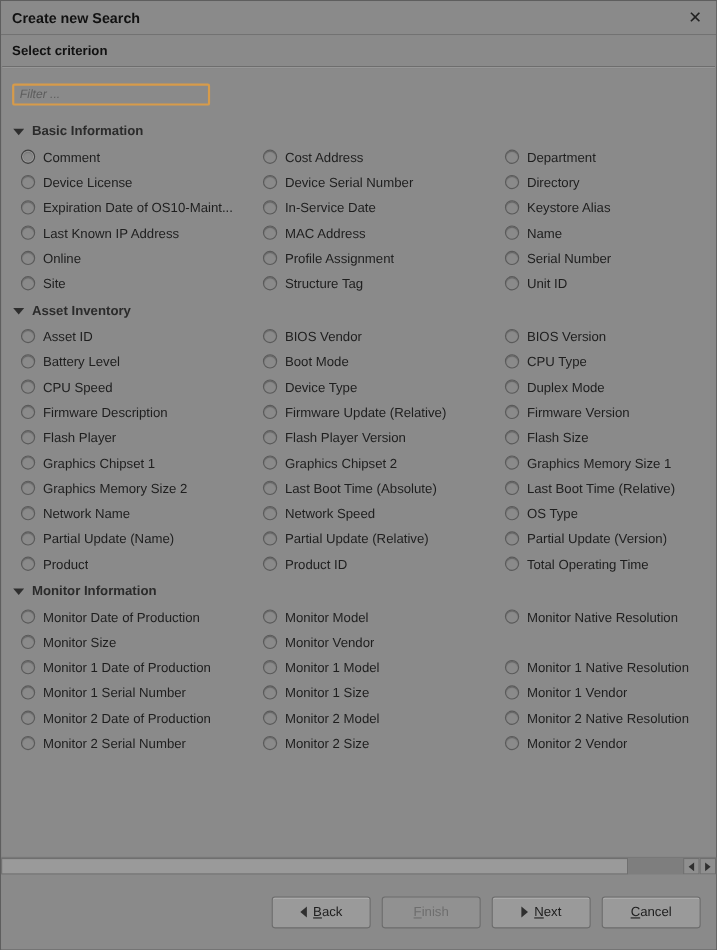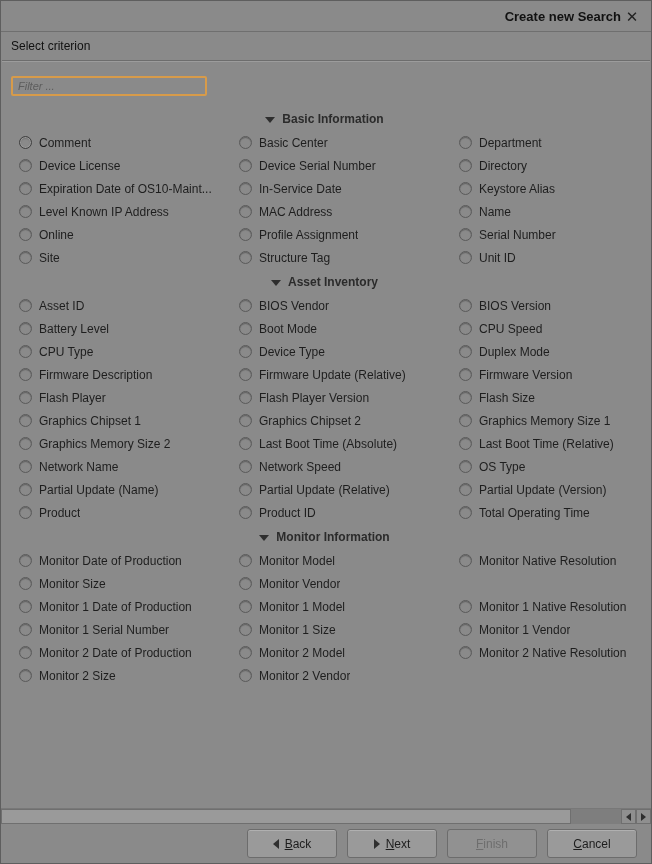--- a/index.html
+++ b/index.html
@@ -27,21 +27,20 @@
   }
   
   .titlebar {
     height: 30px;
     background: #8a8a8a;
     display: flex;
     align-items: center;
     padding: 0 8px 0 10px;
     border-bottom: 1px solid #6f6f6f;
     flex: 0 0 auto;
-    text-align: right;
   }
   .titlebar .title {
     font-weight: bold;
     font-size: 13px;
     color: #111;
     flex: 1 1 auto;
   }
   .close-btn {
     width: 22px;
     height: 22px;
@@ -57,39 +56,39 @@
   
   .subheader {
     height: 28px;
     background: #8a8a8a;
     display: flex;
     align-items: center;
     padding: 0 0 0 10px;
     flex: 0 0 auto;
   }
   .subheader .subtitle {
-    font-weight: normal;
+    font-weight: bold;
     font-size: 12px;
     color: #111;
   }
   .hrule {
     height: 1px;
     background: #6d6d6d;
     border-bottom: 1px solid #9c9c9c;
     margin: 0 1px;
     flex: 0 0 auto;
   }
 
   
   .filter-row {
     padding: 14px 0 10px 10px;
     flex: 0 0 auto;
   }
   .filter-input {
-    width: 196px;
+    width: 180px;
     height: 20px;
     background: #8a8a8a;
     border: 2px solid #d79b4a;
     border-radius: 2px;
     color: #4a4a4a;
     font-family: "Liberation Sans", sans-serif;
     font-size: 11px;
     font-style: italic;
     padding: 0 5px;
     box-sizing: border-box;
@@ -112,21 +111,20 @@
     padding: 0 14px 4px 10px;
   }
 
   .group-header {
     display: flex;
     align-items: center;
     height: 22px;
     margin-top: 2px;
     margin-bottom: 1px;
     cursor: pointer;
-    justify-content: center;
   }
   .tri {
     width: 13px;
     height: 13px;
     margin-right: 5px;
     display: inline-block;
     position: relative;
   }
   .tri::after {
     content: "";
@@ -224,21 +222,21 @@
     border-right: 5px solid #2f2f2f;
   }
   .arrow.right .arrow-glyph {
     border-top: 4px solid transparent;
     border-bottom: 4px solid transparent;
     border-left: 5px solid #2f2f2f;
   }
 
   
   .footer {
-    height: 39px;
+    height: 68px;
     background: #8a8a8a;
     display: flex;
     align-items: center;
     justify-content: flex-end;
     padding-right: 14px;
     gap: 10px;
     flex: 0 0 auto;
     padding-left: 48px;
   }
   .btn {
@@ -304,21 +302,21 @@
           <span class="tri"></span>
           <span class="group-title">Basic Information</span>
         </div>
         <div class="opt-grid">
           <div class="opt selected">
             <span class="radio"></span>
             <span class="opt-label">Comment</span>
           </div>
           <div class="opt">
             <span class="radio"></span>
-            <span class="opt-label">Basic Center</span>
+            <span class="opt-label">Cost Address</span>
           </div>
           <div class="opt">
             <span class="radio"></span>
             <span class="opt-label">Department</span>
           </div>
           <div class="opt">
             <span class="radio"></span>
             <span class="opt-label">Device License</span>
           </div>
           <div class="opt">
@@ -336,21 +334,21 @@
           <div class="opt">
             <span class="radio"></span>
             <span class="opt-label">In-Service Date</span>
           </div>
           <div class="opt">
             <span class="radio"></span>
             <span class="opt-label">Keystore Alias</span>
           </div>
           <div class="opt">
             <span class="radio"></span>
-            <span class="opt-label">Level Known IP Address</span>
+            <span class="opt-label">Last Known IP Address</span>
           </div>
           <div class="opt">
             <span class="radio"></span>
             <span class="opt-label">MAC Address</span>
           </div>
           <div class="opt">
             <span class="radio"></span>
             <span class="opt-label">Name</span>
           </div>
           <div class="opt">
@@ -398,25 +396,25 @@
           <div class="opt">
             <span class="radio"></span>
             <span class="opt-label">Battery Level</span>
           </div>
           <div class="opt">
             <span class="radio"></span>
             <span class="opt-label">Boot Mode</span>
           </div>
           <div class="opt">
             <span class="radio"></span>
+            <span class="opt-label">CPU Type</span>
+          </div>
+          <div class="opt">
+            <span class="radio"></span>
             <span class="opt-label">CPU Speed</span>
-          </div>
-          <div class="opt">
-            <span class="radio"></span>
-            <span class="opt-label">CPU Type</span>
           </div>
           <div class="opt">
             <span class="radio"></span>
             <span class="opt-label">Device Type</span>
           </div>
           <div class="opt">
             <span class="radio"></span>
             <span class="opt-label">Duplex Mode</span>
           </div>
           <div class="opt">
@@ -559,20 +557,24 @@
             <span class="radio"></span>
             <span class="opt-label">Monitor 2 Date of Production</span>
           </div>
           <div class="opt">
             <span class="radio"></span>
             <span class="opt-label">Monitor 2 Model</span>
           </div>
           <div class="opt">
             <span class="radio"></span>
             <span class="opt-label">Monitor 2 Native Resolution</span>
+          </div>
+          <div class="opt">
+            <span class="radio"></span>
+            <span class="opt-label">Monitor 2 Serial Number</span>
           </div>
           <div class="opt">
             <span class="radio"></span>
             <span class="opt-label">Monitor 2 Size</span>
           </div>
           <div class="opt">
             <span class="radio"></span>
             <span class="opt-label">Monitor 2 Vendor</span>
           </div>
         </div>
@@ -589,25 +591,25 @@
     <div class="arrow right">
         <span class="arrow-glyph"></span>
       </div>
   </div>
 
   <div class="footer">
     <div class="btn">
       <span class="chev left"></span>
       <span><span class="mnem">B</span>ack</span>
     </div>
+    <div class="btn disabled">
+      <span><span class="mnem">F</span>inish</span>
+    </div>
     <div class="btn">
       <span class="chev right"></span>
       <span><span class="mnem">N</span>ext</span>
-    </div>
-    <div class="btn disabled">
-      <span><span class="mnem">F</span>inish</span>
     </div>
     <div class="btn">
       <span><span class="mnem">C</span>ancel</span>
     </div>
   </div>
 
 </div>
 
 </body></html>

